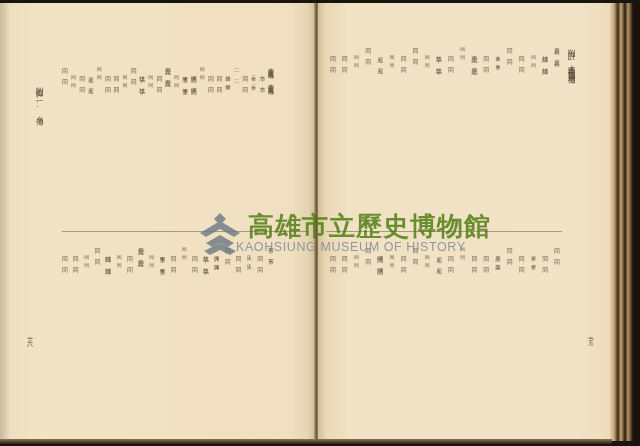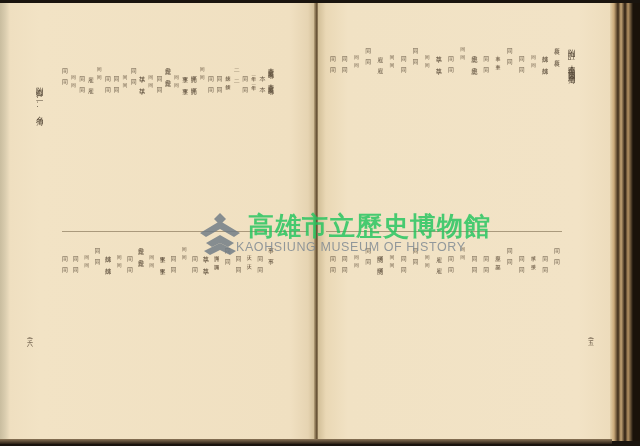--- a/index.html
+++ b/index.html
@@ -37,21 +37,21 @@
     white-space:nowrap; overflow:hidden;
   }
   .col.small { font-size:5px; line-height:6px; letter-spacing:.5px; color:#5b4a36; }
   .col.head { font-size:8px; letter-spacing:2px; color:#3a2d1f; }
   .pageno { position:absolute; font-size:6px; color:#4a3b2a; writing-mode:vertical-rl; }
 
   
   .wm { position:absolute; left:196px; top:211px; width:300px; height:48px; opacity:.82; }
   .wm-logo { position:absolute; left:0; top:2px; width:48px; height:44px; }
   .wm-title { position:absolute; left:52px; top:-2px; font-family:"DejaVu Sans", sans-serif;
-    font-size:26px; font-weight:bold; color:#22c55e; letter-spacing:1px; white-space:nowrap; }
+    font-size:26px; font-weight:bold; color:#4d7c0f; letter-spacing:1px; white-space:nowrap; }
   .wm-sub { position:absolute; left:40px; top:29px; font-family:"Liberation Sans", sans-serif;
     font-size:12.5px; color:#7d8892; letter-spacing:.6px; white-space:nowrap; }
 </style>
 </head>
 <body>
 
 <div class="spread">
   <div class="page page-left">
     <div class="pageno" style="left:25px; top:332px;">（一六）</div>
     <div class="col head" style="left:36px; top:78px; height:150px;">附錄 二 ...名簿</div>

